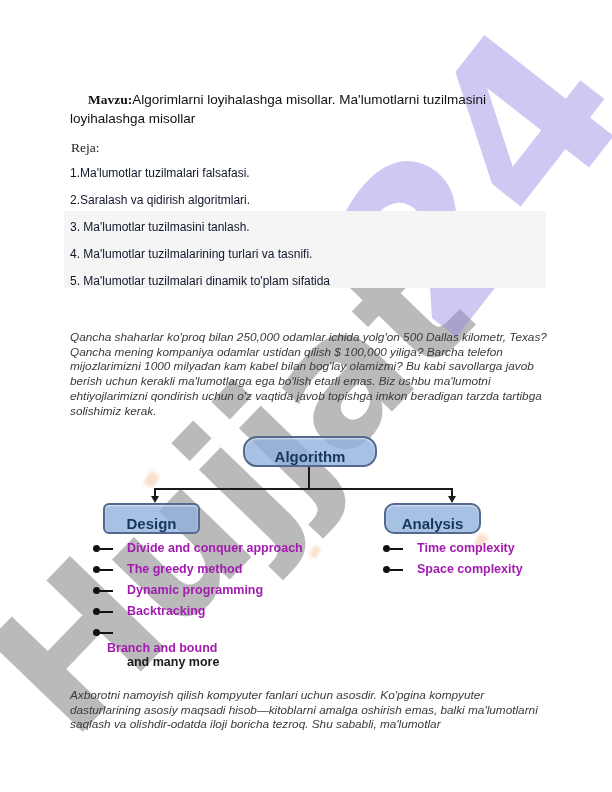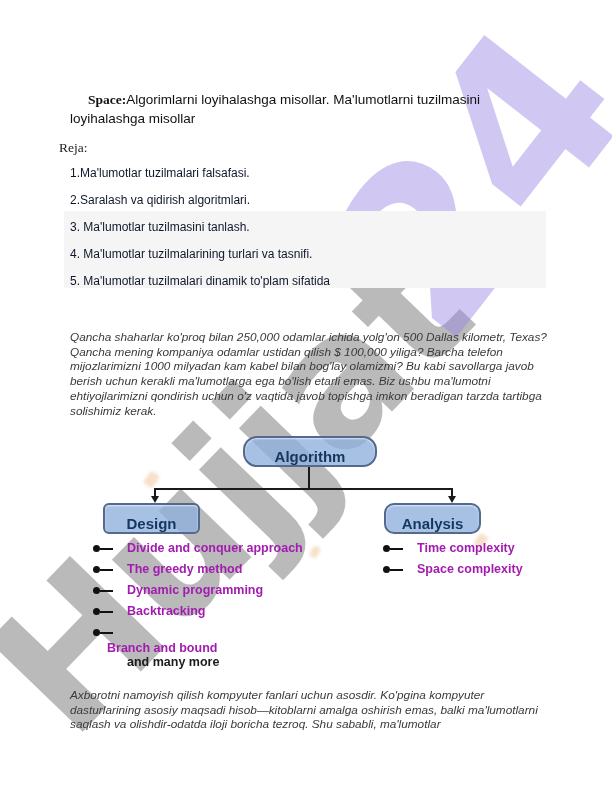--- a/index.html
+++ b/index.html
@@ -13,21 +13,21 @@
   .wm-gray{left:230px;top:490px;font-size:180px;color:rgba(90,90,90,0.42);
       transform:translate(-50%,-50%) rotate(-46deg);letter-spacing:-4px;}
   .wm-purple{left:477px;top:185px;font-size:225px;color:rgba(150,132,228,0.45);
       transform:translate(-50%,-50%) rotate(-52deg);letter-spacing:-6px;}
   .speck{position:absolute;background:#f2c9a4;opacity:.55;filter:blur(1.5px);border-radius:3px;}
   .band{position:absolute;left:64px;top:211px;width:482px;height:77px;background:#f5f5f5;}
   
   .title{position:absolute;left:70px;top:76px;width:478px;font-size:13.5px;line-height:19px;
          color:#111;text-indent:18px;}
   .title .lead{font-family:"Liberation Serif",serif;font-weight:bold;}
-  .reja{position:absolute;left:59px;top:140px;font-family:"Liberation Serif",serif;
+  .reja{position:absolute;left:71px;top:140px;font-family:"Liberation Serif",serif;
         font-size:13.5px;color:#222;}
   .plan{position:absolute;left:70px;top:160px;width:480px;}
   .plan .pitem{height:27px;line-height:27px;font-size:12px;color:#0f172a;}
   .para{position:absolute;left:70px;width:480px;font-style:italic;font-size:11.8px;
         line-height:14.8px;color:#3a3a3a;}
   .para1{top:318px;}
   .para2{top:676px;}
   
   .dbox{position:absolute;display:flex;align-items:flex-end;justify-content:center;
         background:rgba(141,176,221,0.78);border:2px solid #55688d;
@@ -58,21 +58,21 @@
 <div class="page">
 
   <div class="wm wm-gray">Hujjat</div>
   <div class="wm wm-purple">24</div>
 
   <div class="band"></div>
   <div class="speck" style="left:146px;top:472px;width:11px;height:15px;transform:rotate(35deg);"></div>
   <div class="speck" style="left:311px;top:546px;width:8px;height:12px;transform:rotate(30deg);"></div>
   <div class="speck" style="left:476px;top:534px;width:10px;height:14px;transform:rotate(32deg);"></div>
 
-  <p class="title"><span class="lead">Space:</span><span>Algorimlarni loyihalashga misollar. Ma'lumotlarni tuzilmasini loyihalashga misollar</span></p>
+  <p class="title"><span class="lead">Mavzu:</span><span>Algorimlarni loyihalashga misollar. Ma'lumotlarni tuzilmasini loyihalashga misollar</span></p>
 
   <div class="reja">Reja:</div>
 
   <div class="plan">
     <div class="pitem">1.Ma'lumotlar tuzilmalari falsafasi.</div>
     <div class="pitem">2.Saralash va qidirish algoritmlari.</div>
     <div class="pitem">3. Ma'lumotlar tuzilmasini tanlash.</div>
     <div class="pitem">4. Ma'lumotlar tuzilmalarining turlari va tasnifi.</div>
     <div class="pitem">5. Ma'lumotlar tuzilmalari dinamik to'plam sifatida</div>
   </div>

